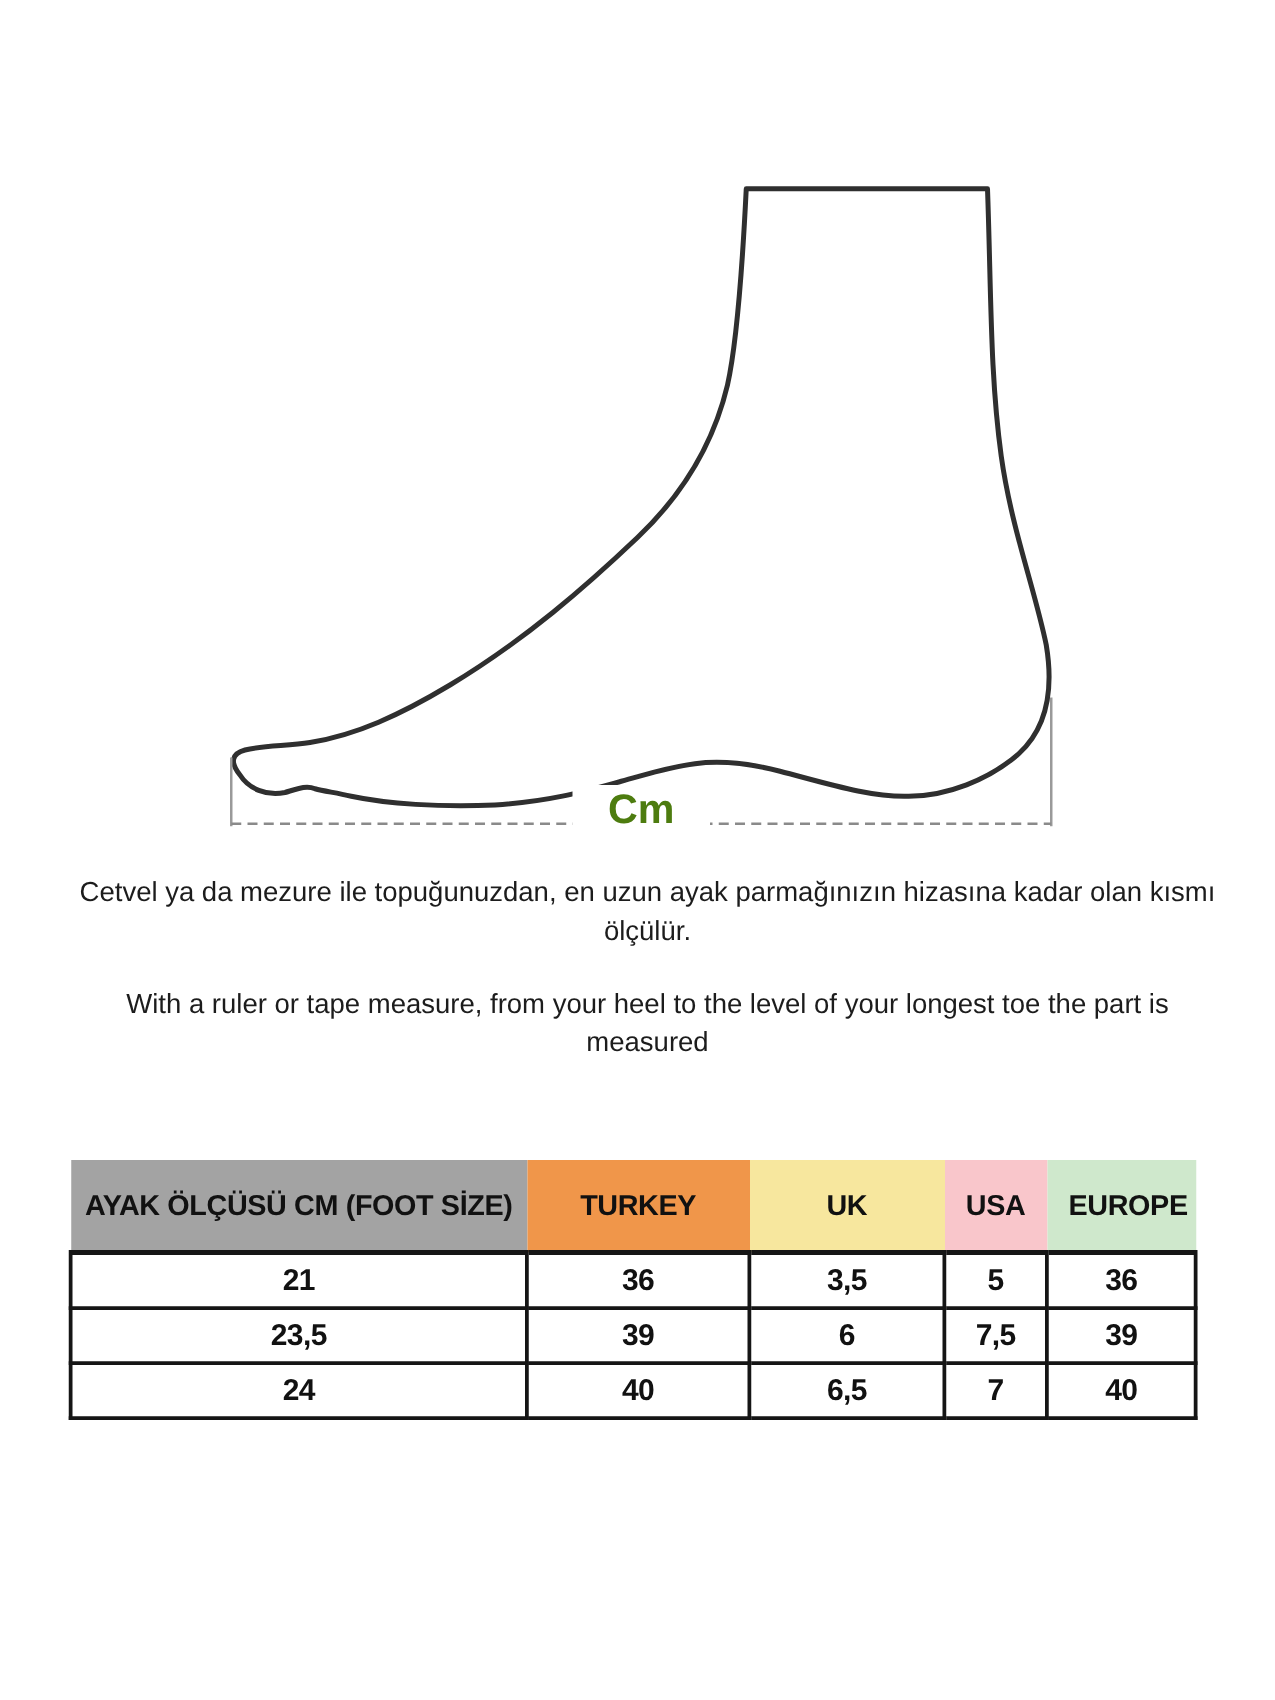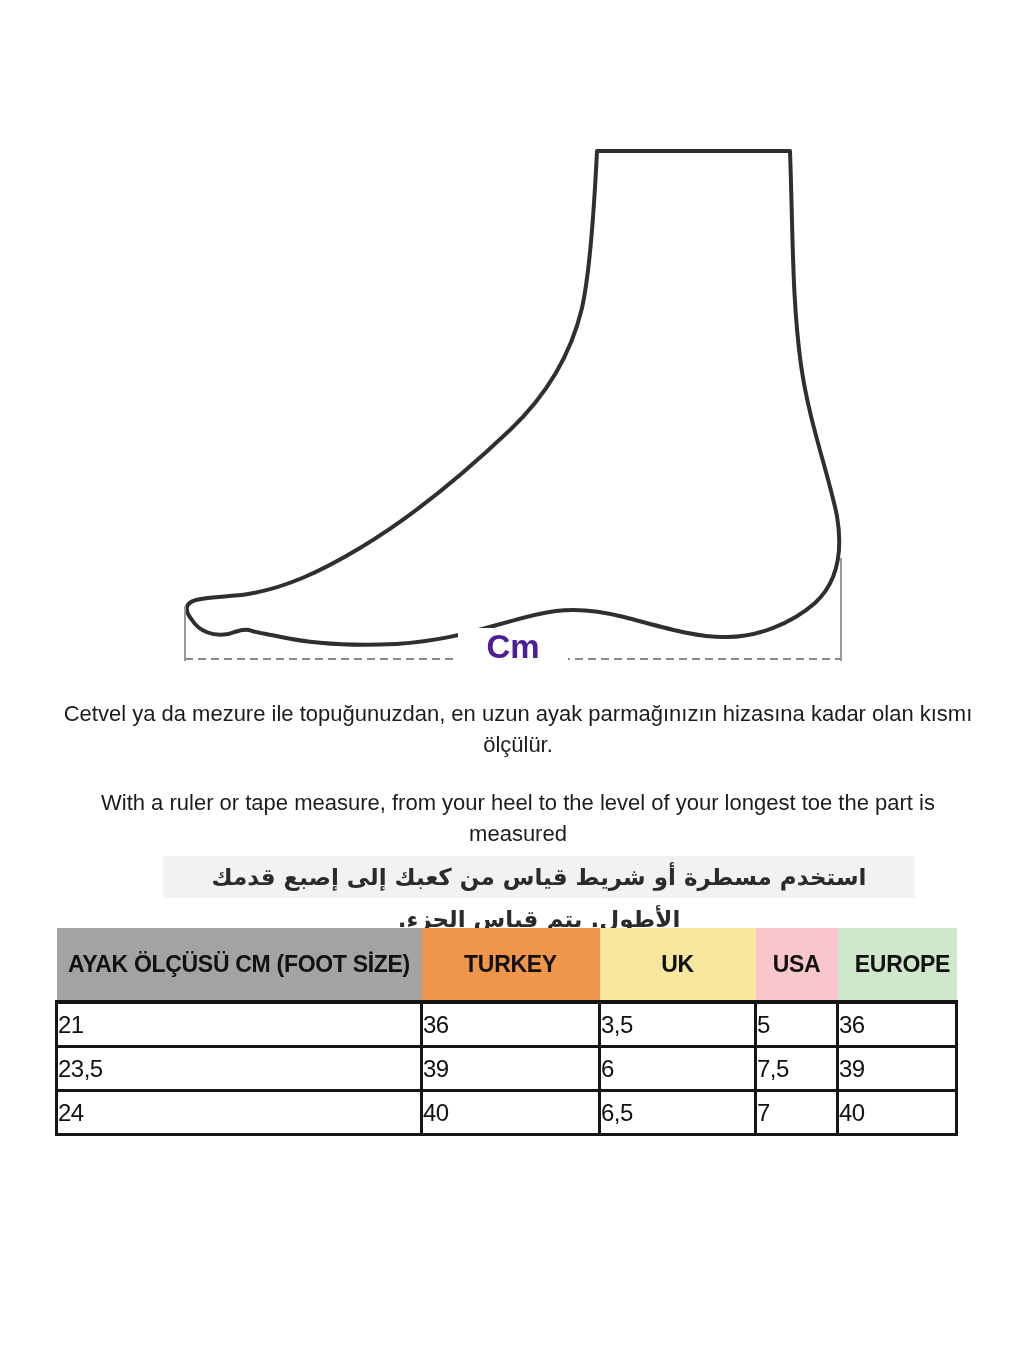--- a/index.html
+++ b/index.html
@@ -17,21 +17,21 @@
     width: 1020px; height: 700px;
   }
   .cm-label {
     position: absolute;
     left: 458px; top: 628px;
     width: 110px;
     text-align: center;
     background: #ffffff;
     font-size: 33px;
     font-weight: bold;
-    color: #4c1d95;
+    color: #4d7c0f;
   }
   .instr {
     position: absolute;
     left: 55px; right: 39px;
     margin: 0;
     text-align: center;
     color: #1c1c1c;
     font-size: 22px;
     line-height: 31px;
     font-weight: normal;
@@ -65,22 +65,23 @@
     text-align: center;
     vertical-align: middle;
     border: none;
     border-bottom: 4px solid #151515;
     letter-spacing: -0.3px;
     padding: 0;
   }
   .size-table td {
     height: 41px;
     font-size: 24px;
-    font-weight: normal;
+    font-weight: bold;
     color: #111111;
+    text-align: center;
     vertical-align: middle;
     border: 3px solid #151515;
     background: #ffffff;
     letter-spacing: -0.5px;
     padding: 0;
     margin-left: 44px;
   }
 </style>
 </head>
 <body>
@@ -113,21 +114,20 @@
 
     <line x1="185" y1="606" x2="185" y2="661" stroke="#9a9a9a" stroke-width="2"></line>
     <line x1="841" y1="558" x2="841" y2="661" stroke="#9a9a9a" stroke-width="2"></line>
 
     <line x1="185" y1="659" x2="841" y2="659" stroke="#8a8a8a" stroke-width="2" stroke-dasharray="8 5"></line>
   </svg>
   <div class="cm-label">Cm</div>
 
   <p class="instr instr-tr">Cetvel ya da mezure ile topuğunuzdan, en uzun ayak parmağınızın hizasına kadar olan kısmı ölçülür.</p>
   <p class="instr instr-en">With a ruler or tape measure, from your heel to the level of your longest toe the part is measured</p>
-  <div class="instr-ar" dir="rtl">استخدم مسطرة أو شريط قياس من كعبك إلى إصبع قدمك الأطول.  يتم قياس الجزء.</div>
 
   <table class="size-table">
     <colgroup>
       <col style="width:365px">
         <col style="width:178px">
         <col style="width:156px">
       <col style="width:82px">
         <col style="width:119px">
     </colgroup>
     <thead>

